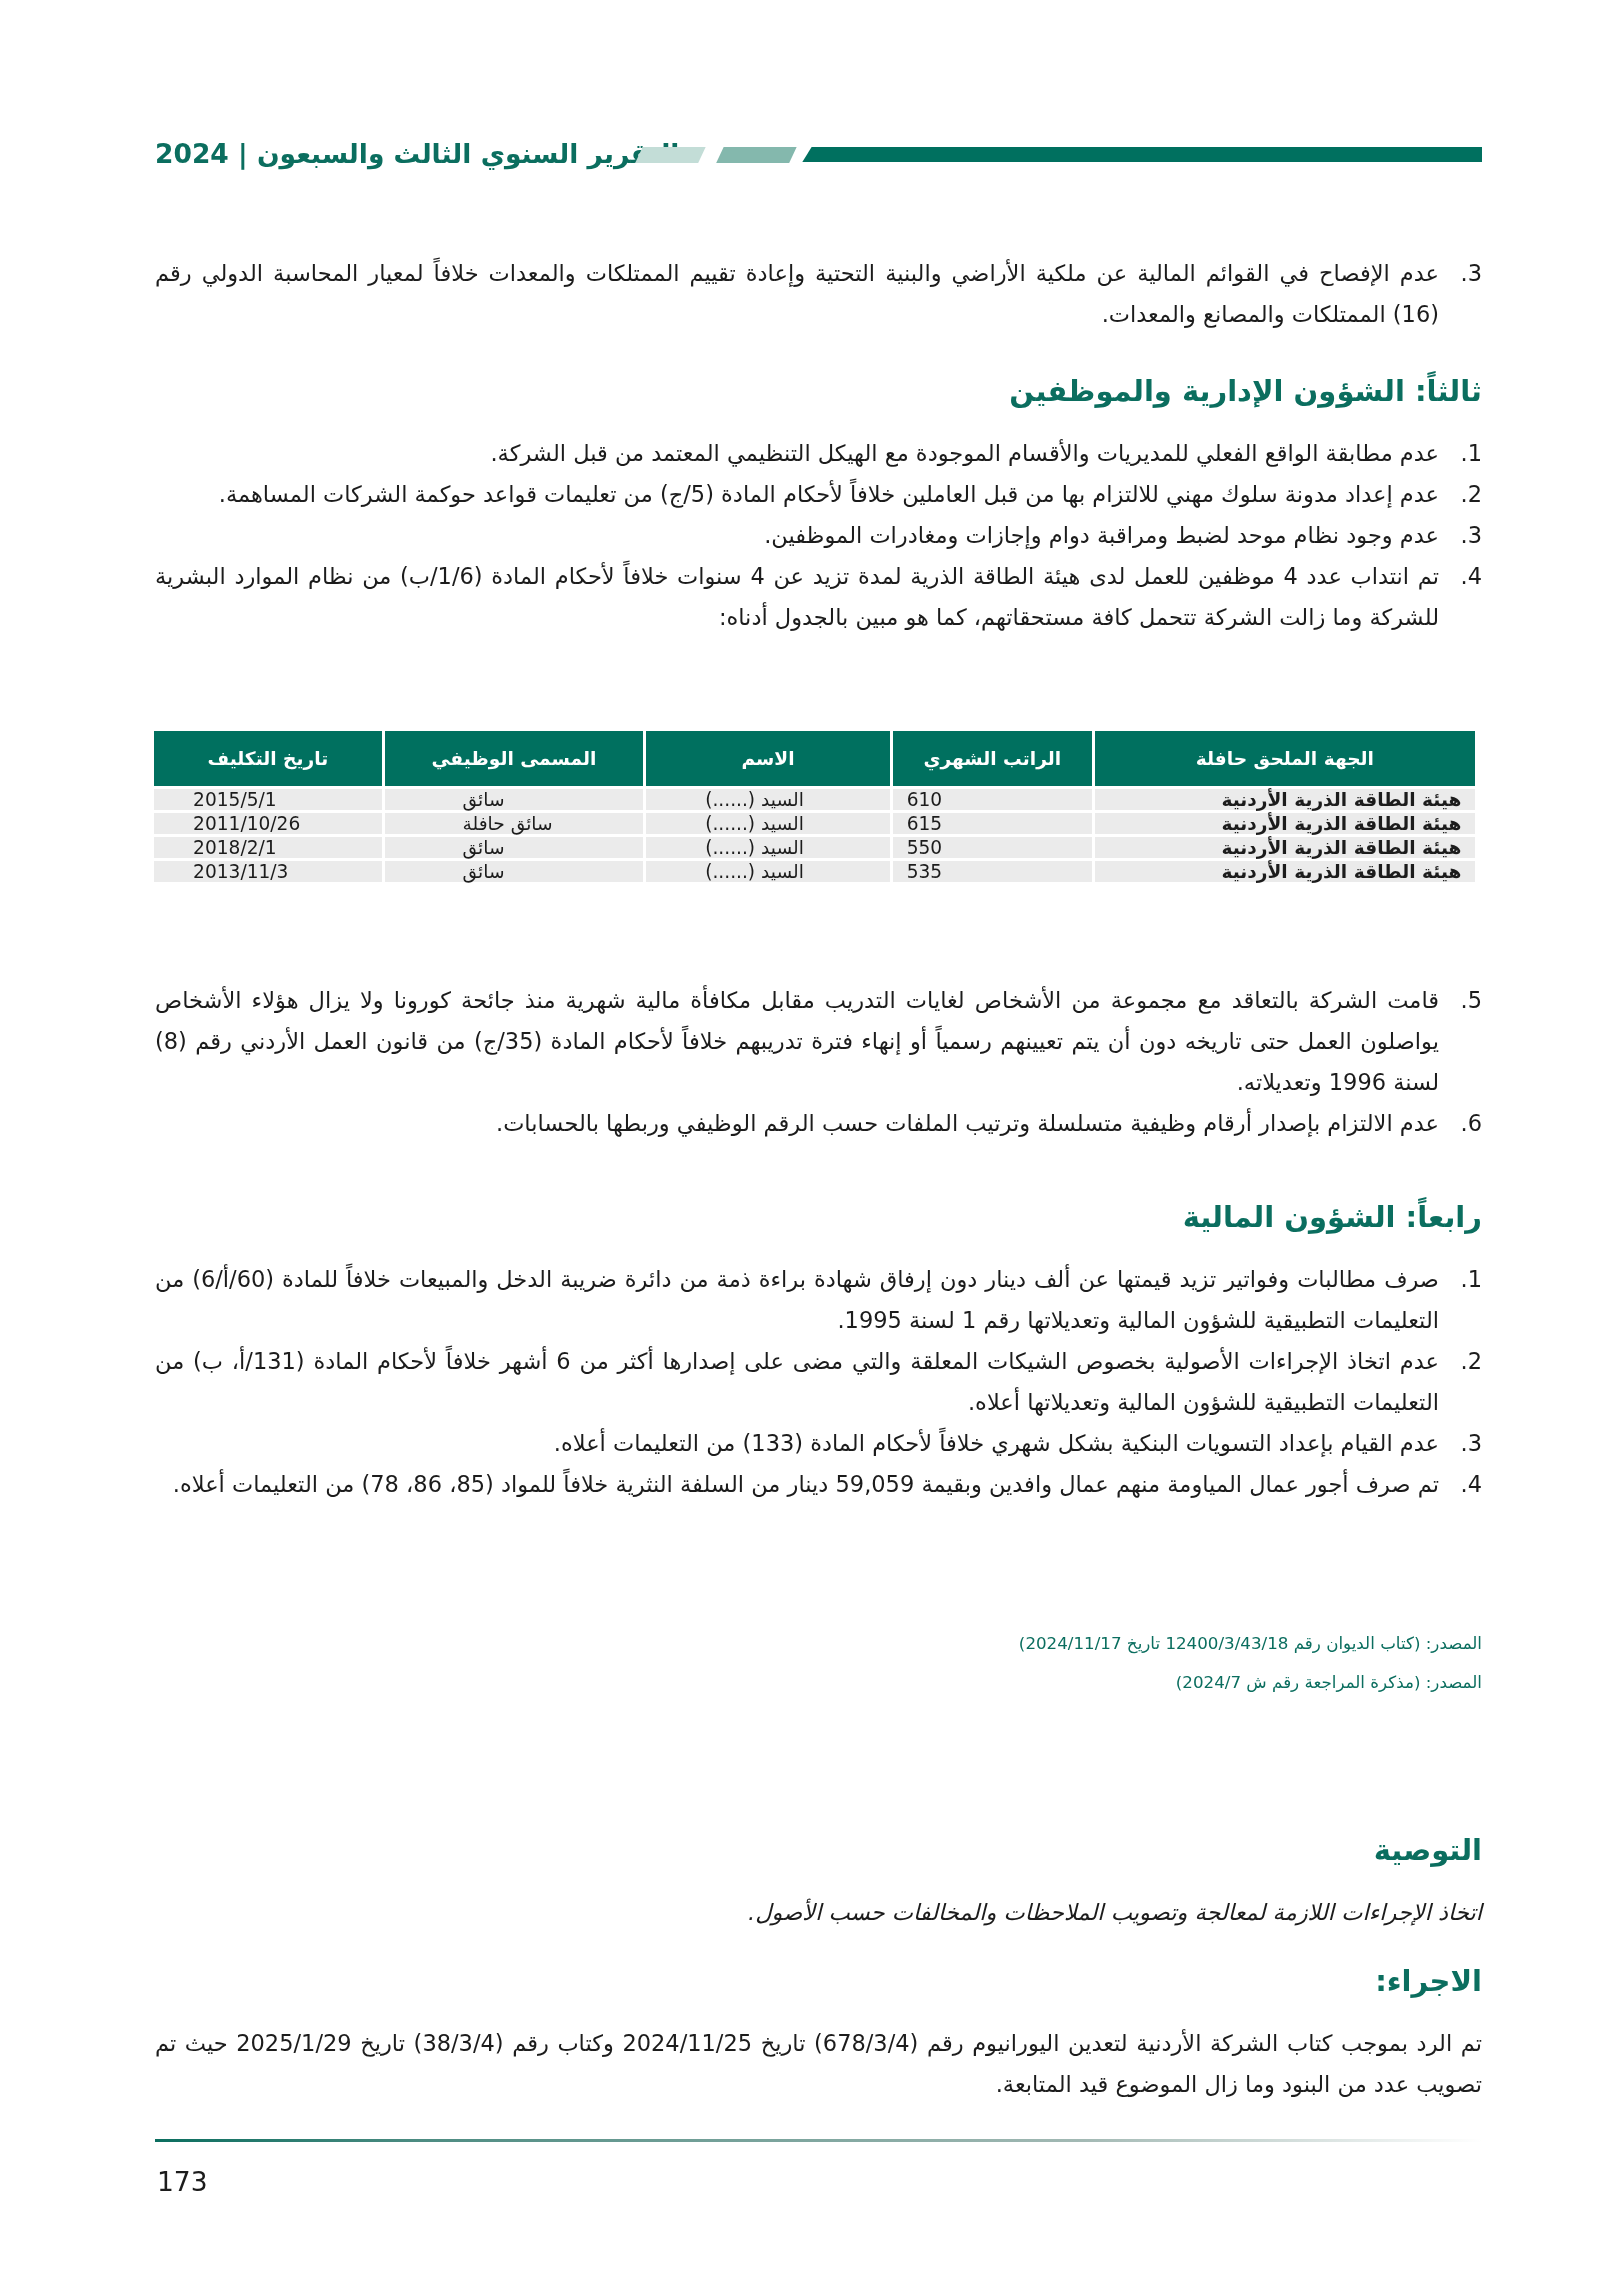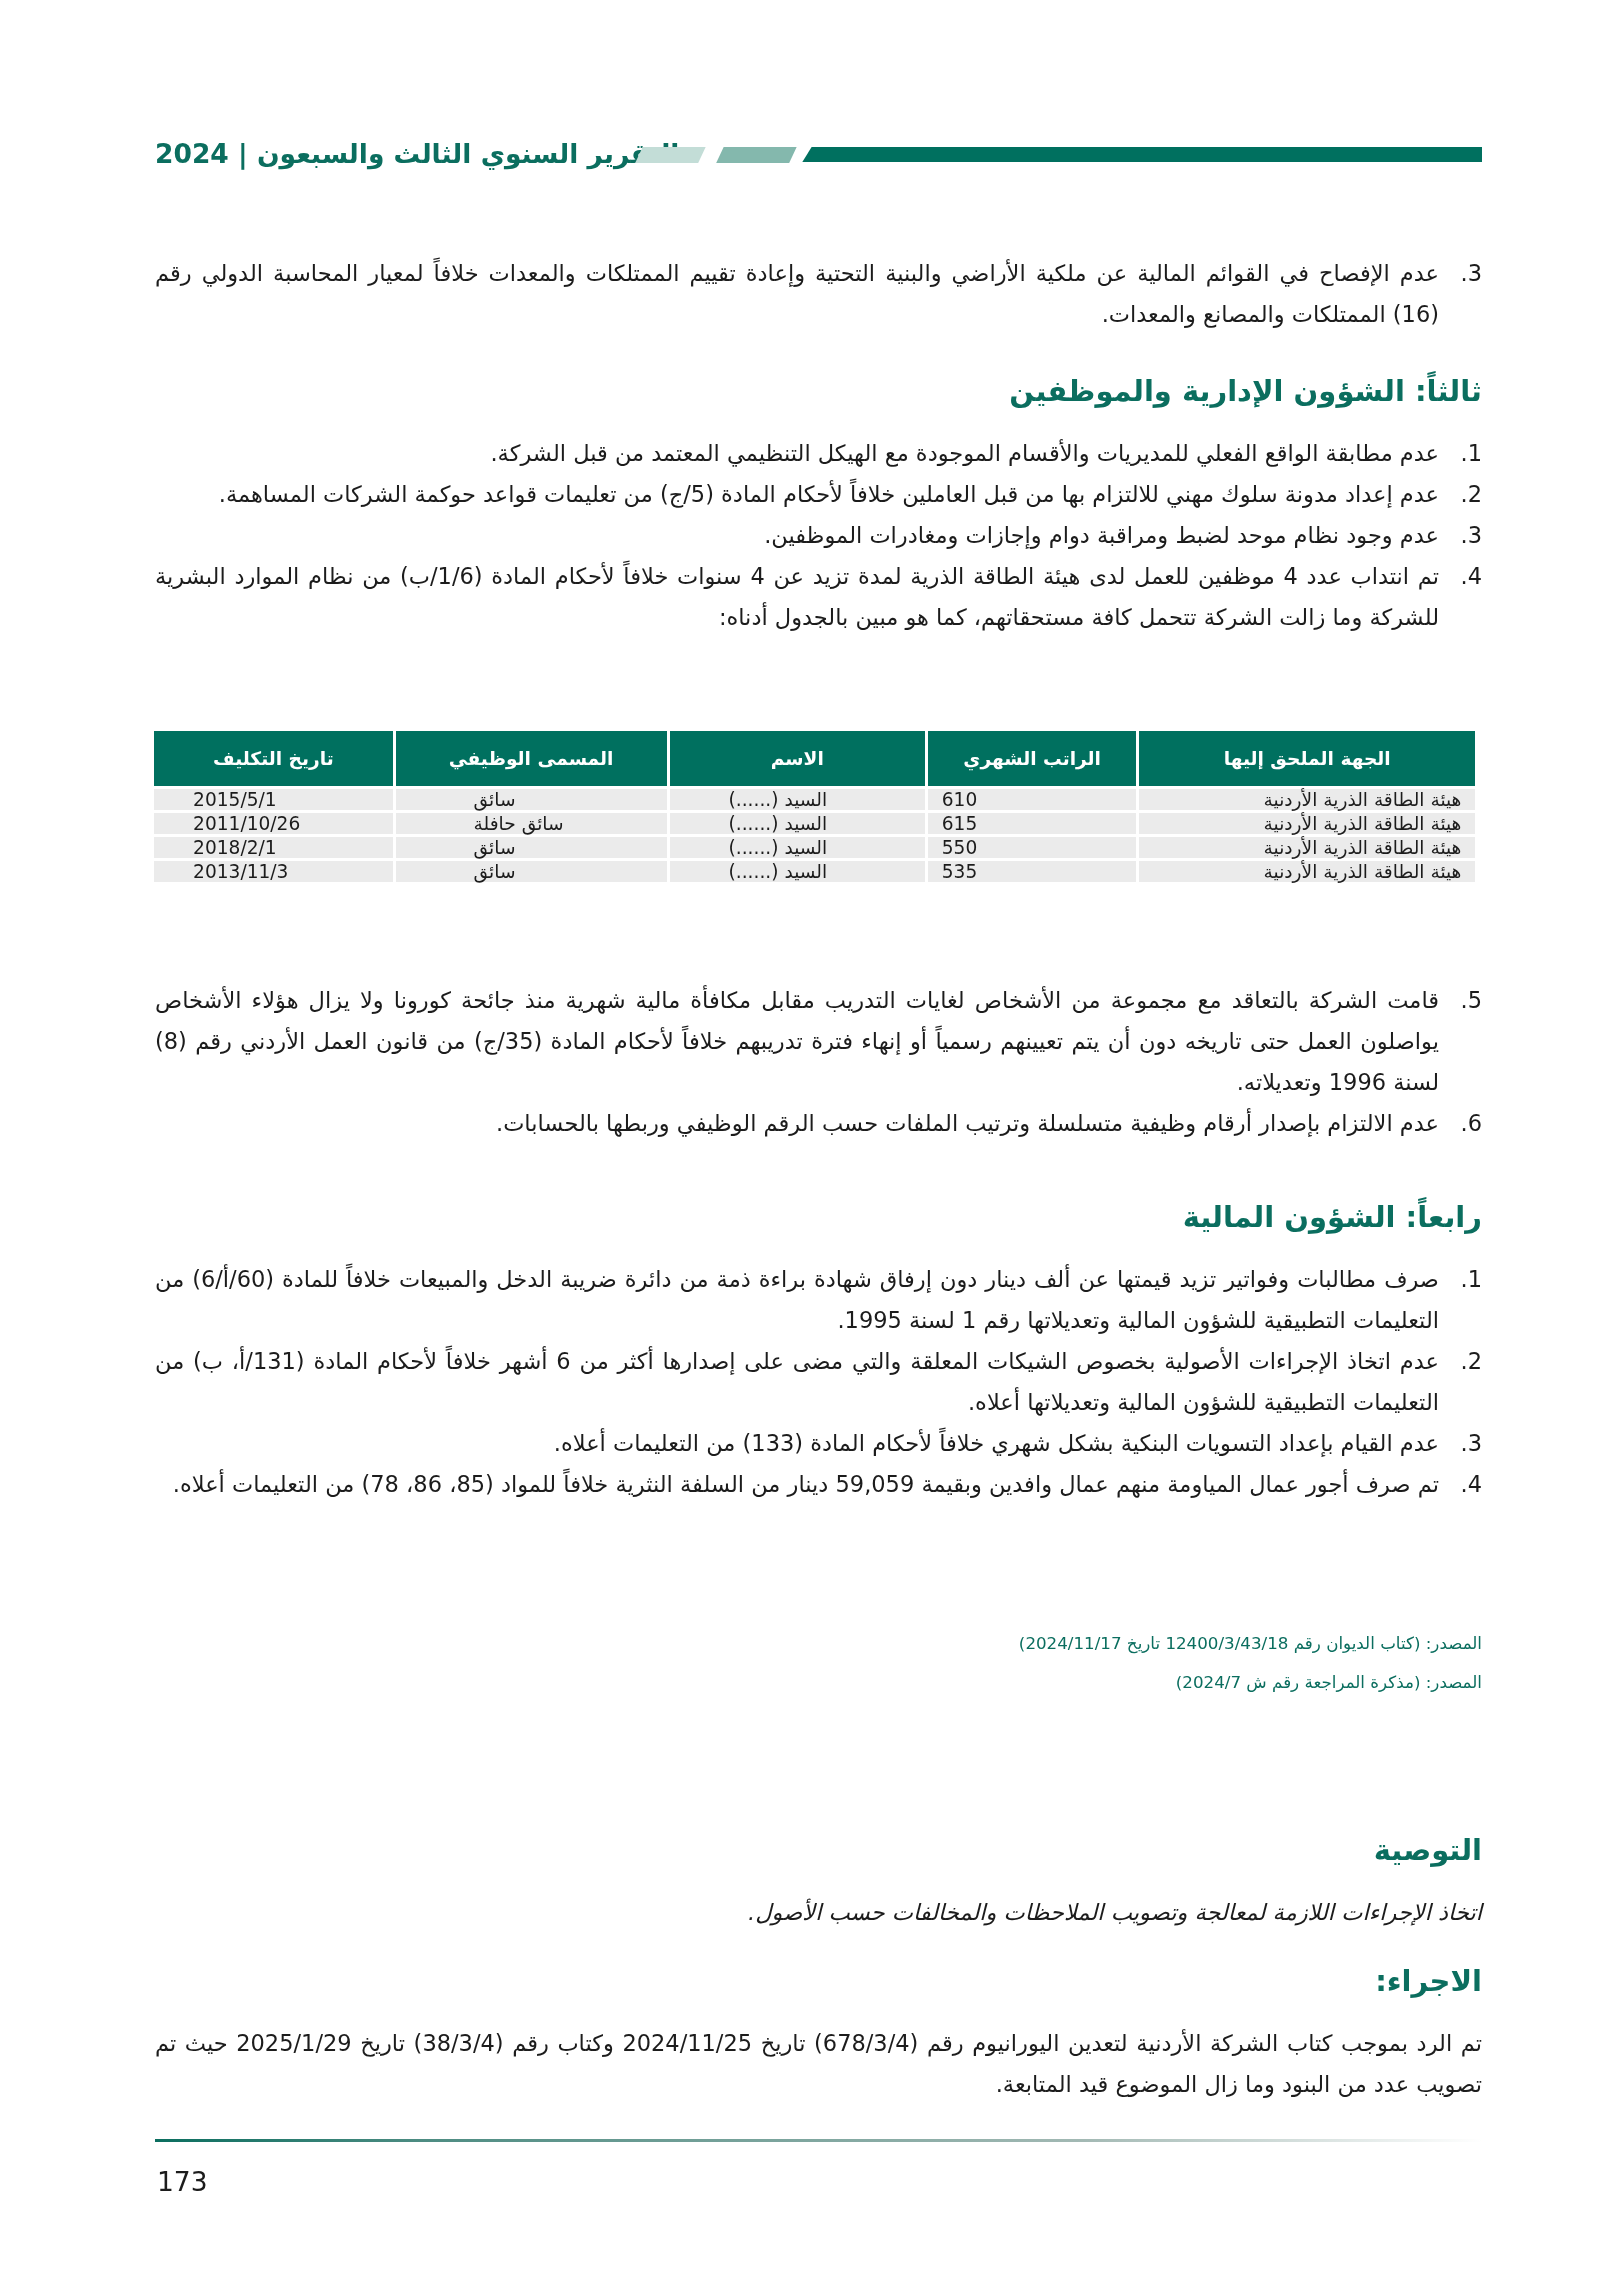--- a/index.html
+++ b/index.html
@@ -31,21 +31,21 @@
     
     table.emp { position: absolute; top: 728px; left: 0; width: 1327px; border-collapse: separate; border-spacing: 3.9px 3.9px; direction: rtl; margin-left: -3.9px; }
     table.emp th {
       background: #00705f; color: #fff; font-weight: bold; font-size: 18.6px; height: 53px; text-align: center;
     }
     table.emp td { background: #ebebeb; font-size: 18.6px; height: 17px; padding: 0 13.7px; }
     table.emp td.num { text-align: left; }
     table.emp td.date { text-align: left; padding-left: 39px; }
     table.emp td.name { text-align: left; padding-left: 59px; }
     table.emp td.title { text-align: left; padding-left: 78px; }
-    table.emp td.agency { text-align: right; }
+    table.emp td.agency { text-align: right; font-weight: bold; }
 
     .source { font-size: 16.7px; color: #0b6e5f; line-height: 27.4px; }
 
     .footer-line {
       position: absolute; left: 155px; top: 2139px; width: 1327px; height: 2.9px;
       background: linear-gradient(to right, #0b6e5f 0%, #4d8c82 20%, #a3b9b4 70%, rgba(255,255,255,0) 100%);
     }
     .page-num { position: absolute; left: 157px; top: 2166px; font-size: 26.5px; color: #1c1c1c; }
   </style>
 </head>
@@ -86,21 +86,21 @@
     </div>
     <div class="item">
       <span class="num">4.</span>
       <span class="txt">تم انتداب عدد 4 موظفين للعمل لدى هيئة الطاقة الذرية لمدة تزيد عن 4 سنوات خلافاً لأحكام المادة (1/6/ب) من نظام الموارد البشرية للشركة وما زالت الشركة تتحمل كافة مستحقاتهم، كما هو مبين بالجدول أدناه:</span>
     </div>
   </div>
 
   <table class="emp">
     <thead>
       <tr>
-        <th>الجهة الملحق إليها</th>
+        <th>الجهة الملحق حافلة</th>
         <th>الراتب الشهري</th>
         <th>الاسم</th>
         <th>المسمى الوظيفي</th>
         <th>تاريخ التكليف</th>
       </tr>
     </thead>
     <tbody>
       <tr>
         <td class="agency">هيئة الطاقة الذرية الأردنية</td>
         <td class="num">610</td>

